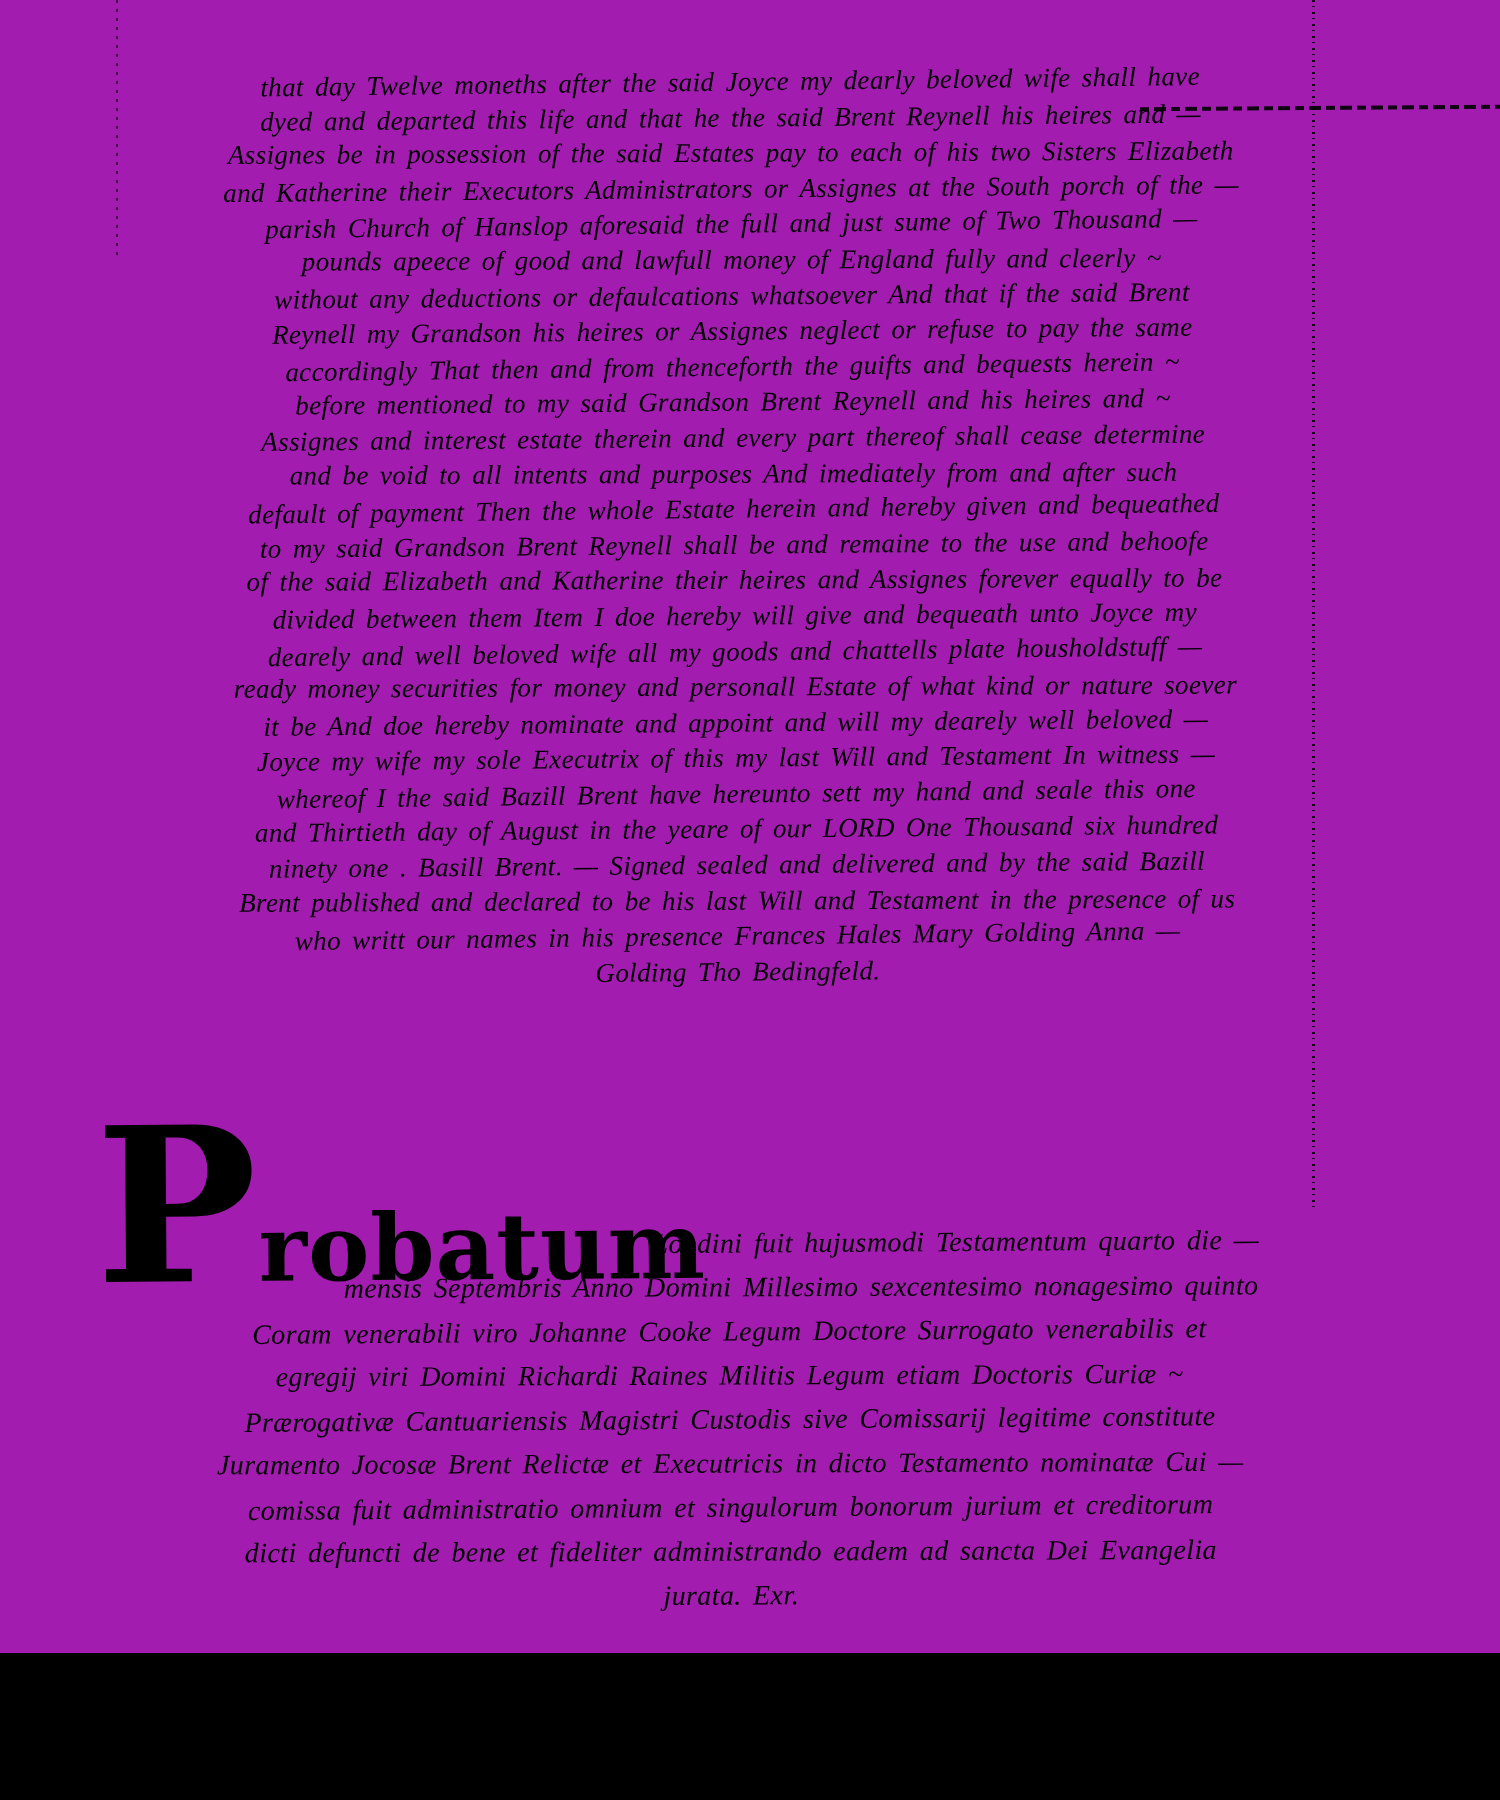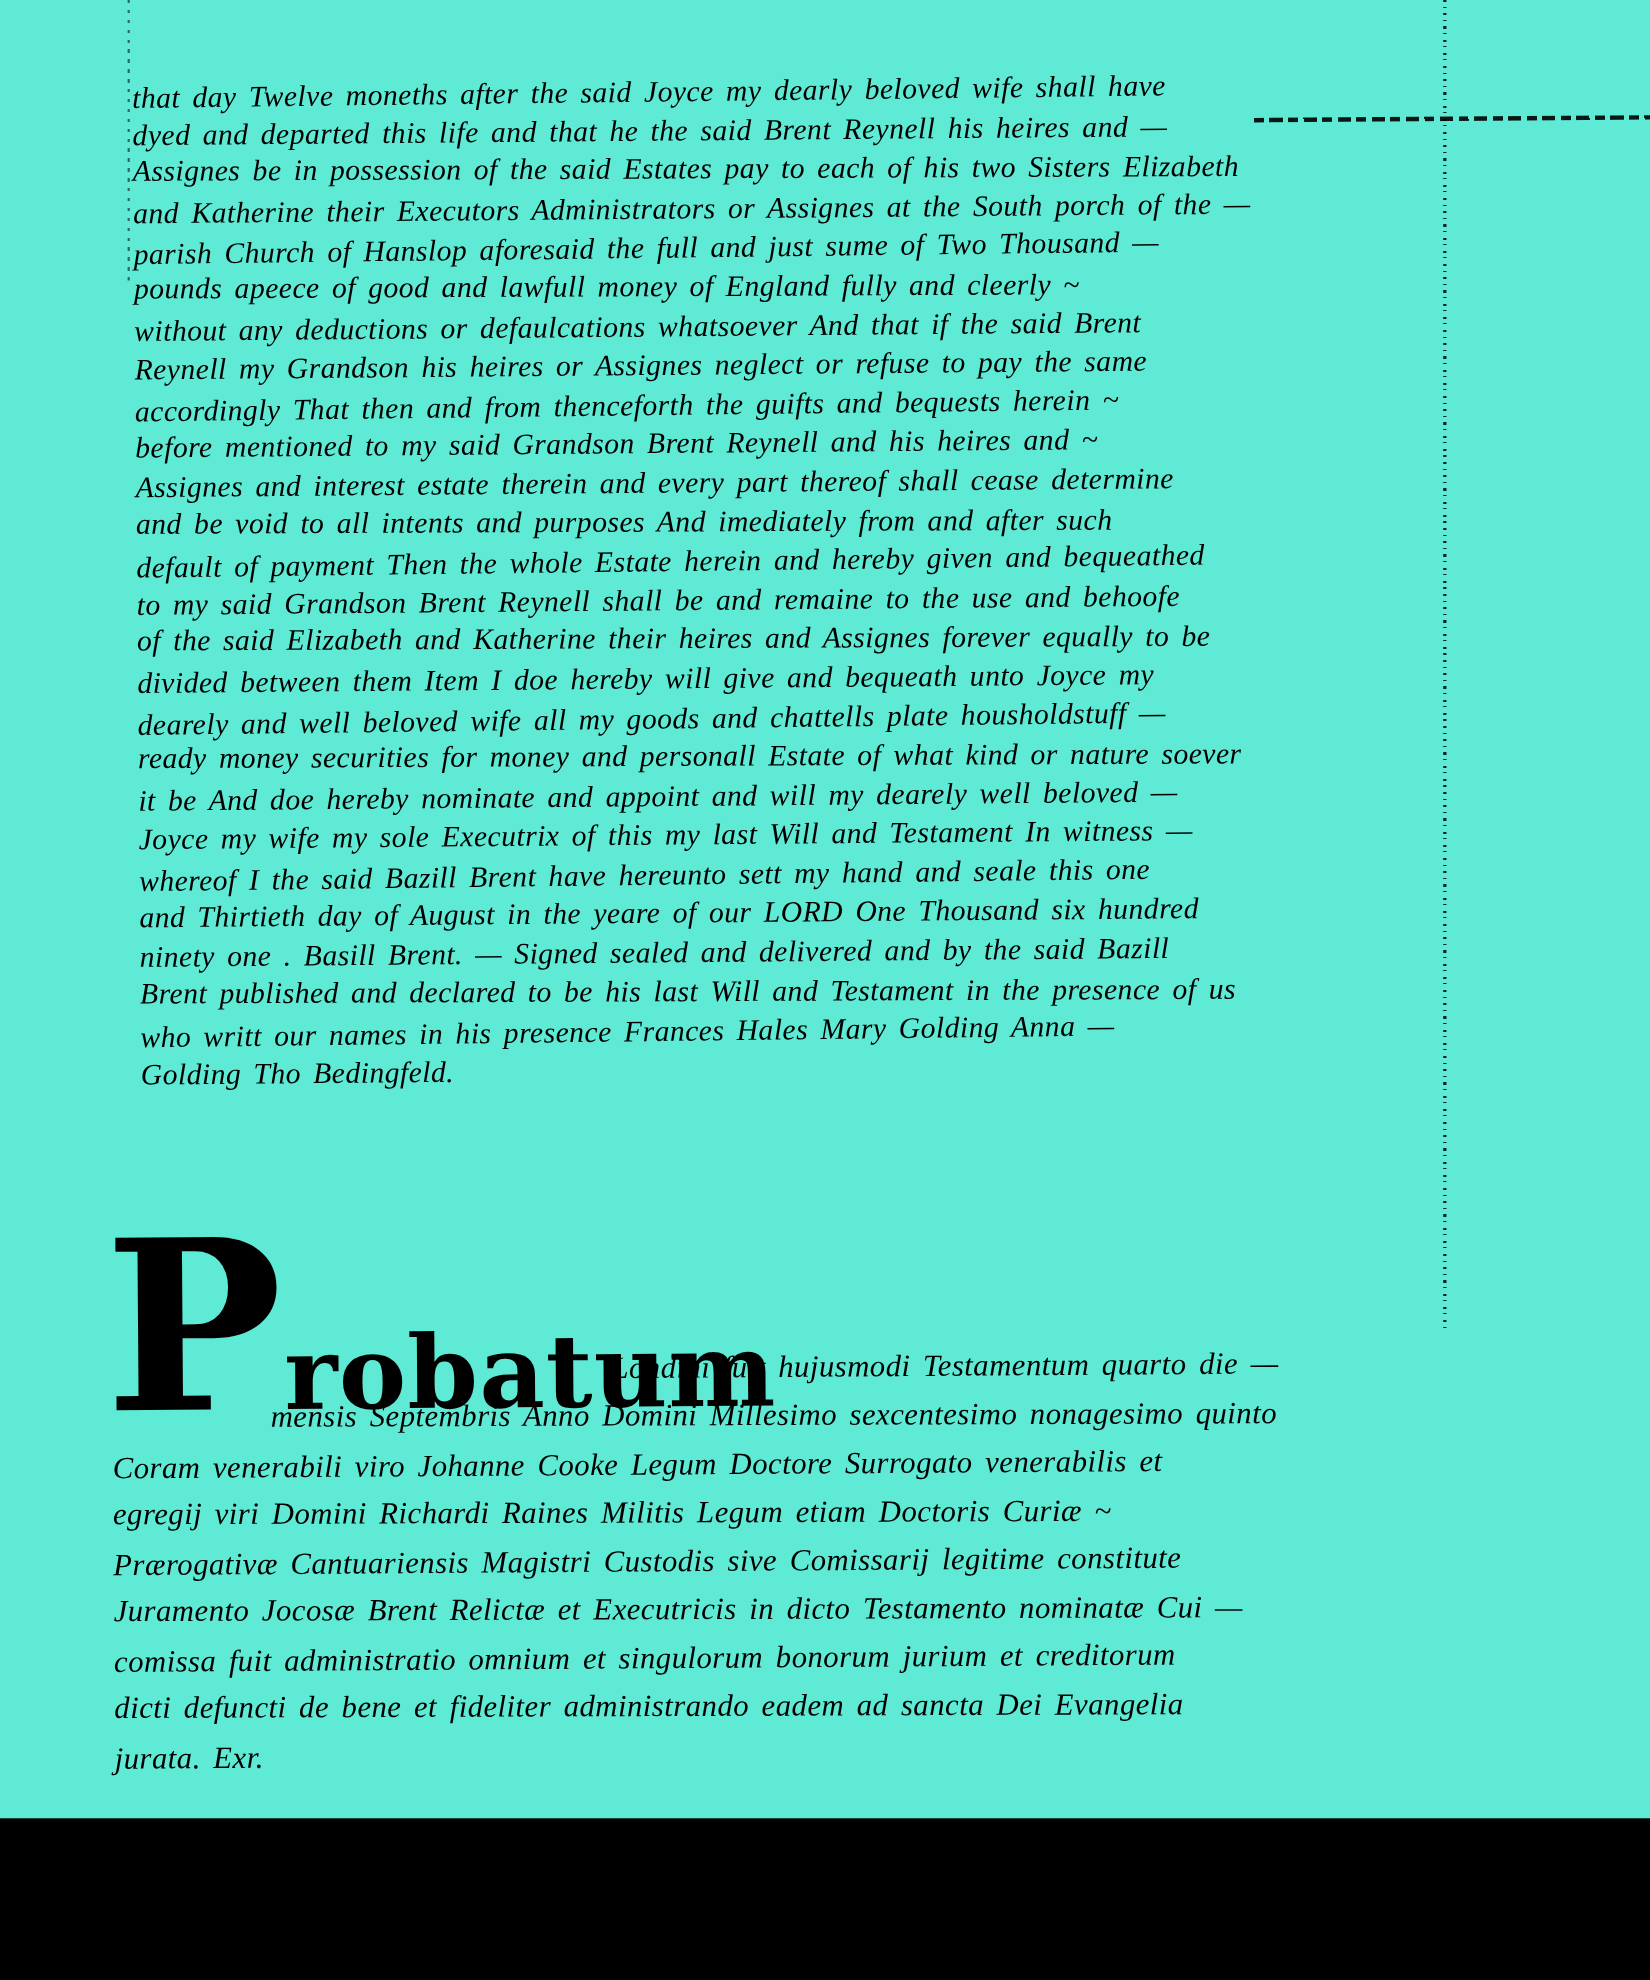--- a/index.html
+++ b/index.html
@@ -4,24 +4,25 @@
 <style>
   html, body {
     margin: 0;
     padding: 0;
     background: #ffffff;
   }
   .page {
     position: relative;
     width: 1500px;
     height: 1800px;
-    background: #5eead4;
+    background: #a21caf;
     overflow: hidden;
     font-family: "Liberation Serif", serif;
     color: #000000;
+    text-align: center;
   }
 
   
   .will-block {
     position: absolute;
     left: 120px;
     top: 70px;
     width: 1220px;
     transform: rotate(-0.5deg);
     transform-origin: left top;

